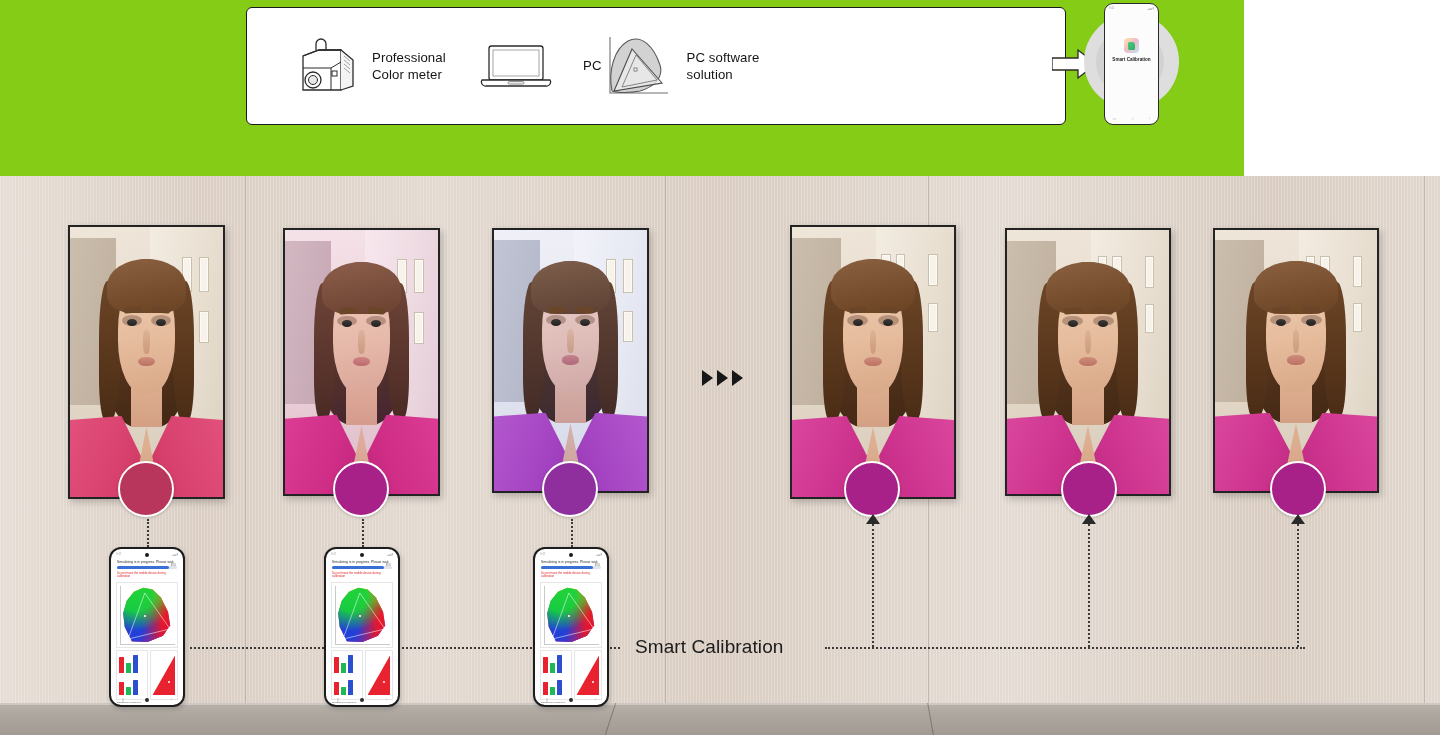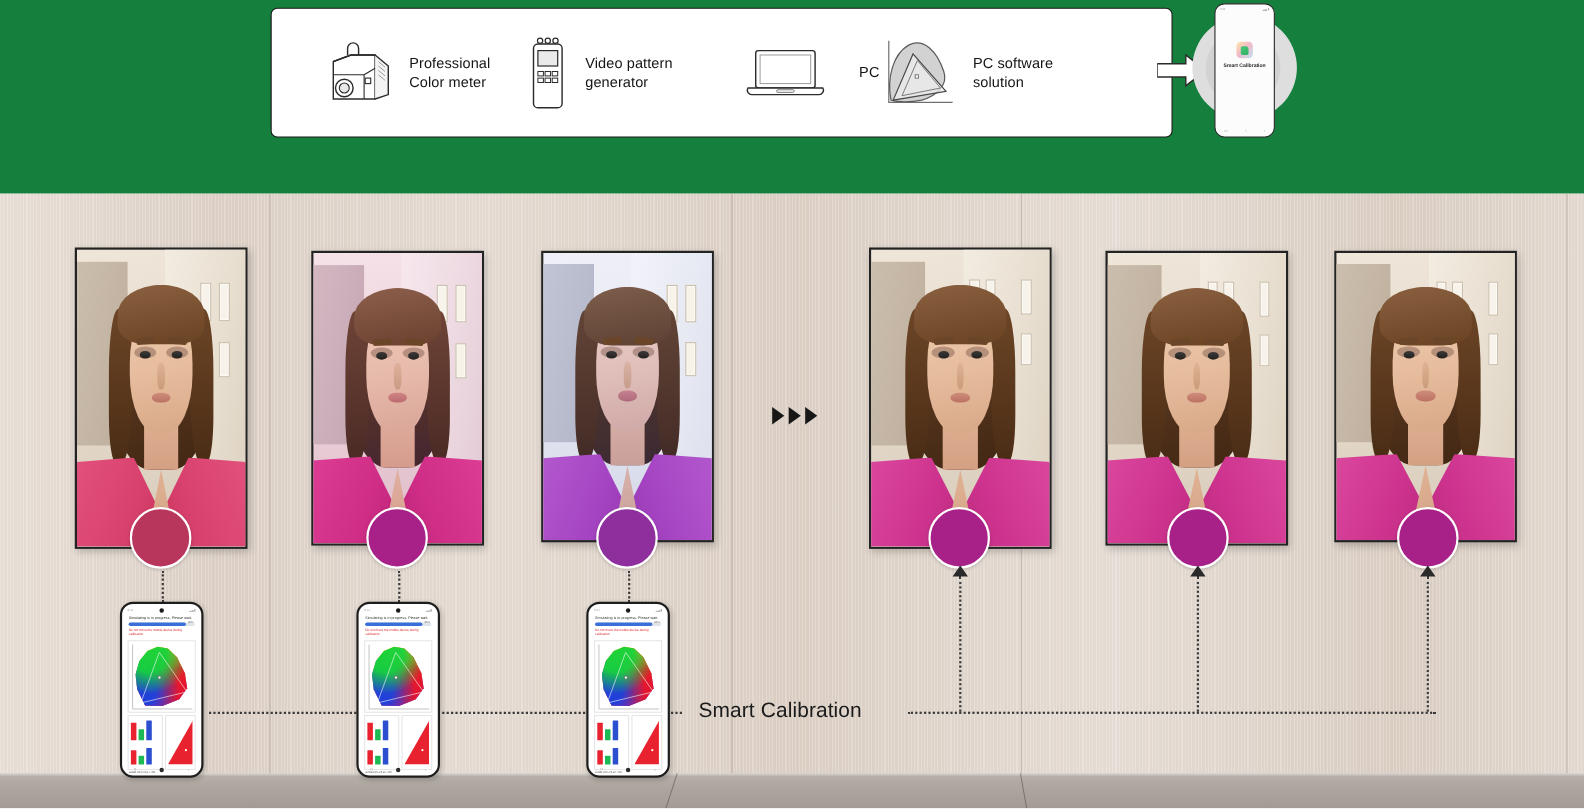--- a/index.html
+++ b/index.html
@@ -2,21 +2,21 @@
 <html><head>
 <meta charset="utf-8">
 <style>
   * { margin:0; padding:0; box-sizing:border-box; }
   html,body { width:1440px; height:735px; overflow:hidden;
     font-family:"Liberation Sans", sans-serif; background:#ffffff; }
 
   #stage { position:relative; width:1440px; height:735px; background:#fff; }
 
   
-  #top-diagram { position:absolute; left:0; top:0; width:1440px; height:176px; background:#15803d; }
+  #top-diagram { position:absolute; left:0; top:0; width:1244px; height:176px; background:#84cc16; }
 
   .equip-box {
     position:absolute; left:246px; top:7px; width:820px; height:118px;
     border:1.3px solid #1a1a1a; border-radius:6px; background:#fff;
   }
   .equip-row { display:flex; align-items:center; height:100%; padding-left:42px; }
   .equip-item { display:flex; align-items:center; }
   .equip-icon { flex:0 0 auto; display:flex; align-items:center; justify-content:center; }
   .equip-label {
     font-size:13.2px; color:#141414; line-height:1.32;
@@ -293,39 +293,20 @@
               <circle cx="24" cy="46" r="4.5" fill="#e8e8e8" stroke="#2b2b2b" stroke-width="1"></circle>
               <path d="M27 16 L27 10 a5 5 0 0 1 10 0 L37 16" fill="none" stroke="#2b2b2b" stroke-width="1.3"></path>
               <rect x="43" y="37" width="5" height="5" fill="#fff" stroke="#2b2b2b" stroke-width="1"></rect>
               <path d="M55 22 L61 27 M55 26 L61 31 M55 30 L61 35 M55 34 L61 39" stroke="#8d8d8d" stroke-width=".8"></path>
             </svg>
           </div>
           <div class="equip-label">Professional
 Color meter</div>
         </div>
 
-        <div class="equip-item" style="width:198px;">
-          <div class="equip-icon">
-            <svg width="42" height="72" viewBox="0 0 42 72">
-              <rect x="8" y="10" width="26" height="58" rx="4" fill="#fff" stroke="#2b2b2b" stroke-width="1.3"></rect>
-              <circle cx="14" cy="7" r="2.4" fill="#fff" stroke="#2b2b2b" stroke-width="1.1"></circle>
-              <circle cx="21" cy="7" r="2.4" fill="#fff" stroke="#2b2b2b" stroke-width="1.1"></circle>
-              <circle cx="28" cy="7" r="2.4" fill="#fff" stroke="#2b2b2b" stroke-width="1.1"></circle>
-              <rect x="12" y="16" width="18" height="14" fill="#eaeaea" stroke="#2b2b2b" stroke-width="1.1"></rect>
-              <rect x="12" y="35" width="5" height="4" fill="#fff" stroke="#2b2b2b" stroke-width=".9"></rect>
-              <rect x="18.5" y="35" width="5" height="4" fill="#fff" stroke="#2b2b2b" stroke-width=".9"></rect>
-              <rect x="25" y="35" width="5" height="4" fill="#fff" stroke="#2b2b2b" stroke-width=".9"></rect>
-              <rect x="12" y="41" width="5" height="4" fill="#fff" stroke="#2b2b2b" stroke-width=".9"></rect>
-              <rect x="18.5" y="41" width="5" height="4" fill="#fff" stroke="#2b2b2b" stroke-width=".9"></rect>
-              <rect x="25" y="41" width="5" height="4" fill="#fff" stroke="#2b2b2b" stroke-width=".9"></rect>
-            </svg>
-          </div>
-          <div class="equip-label">Video pattern
-generator</div>
-        </div>
 
         <div class="equip-item">
           <div class="equip-icon">
             <svg width="78" height="52" viewBox="0 0 78 52">
               <rect x="12" y="6" width="54" height="34" rx="2.5" fill="#fff" stroke="#2b2b2b" stroke-width="1.3"></rect>
               <rect x="16" y="10" width="46" height="26" fill="#fff" stroke="#9b9b9b" stroke-width=".9"></rect>
               <path d="M5 40 L73 40 a4 4 0 0 1 -4 6 L9 46 a4 4 0 0 1 -4 -6 Z" fill="#fff" stroke="#2b2b2b" stroke-width="1.3"></path>
               <rect x="31" y="41.5" width="16" height="2.6" rx="1.3" fill="#e8e8e8" stroke="#7e7e7e" stroke-width=".8"></rect>
             </svg>
           </div>

